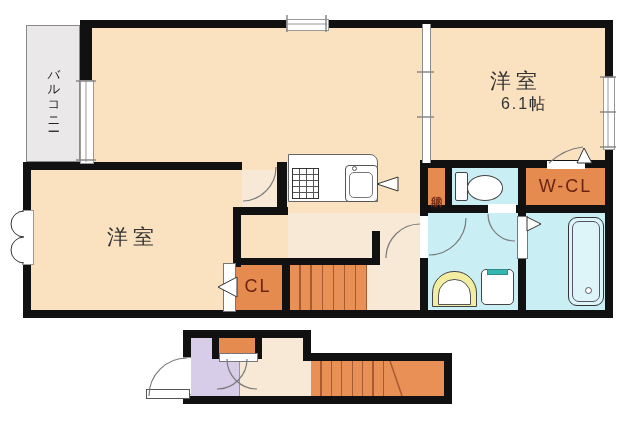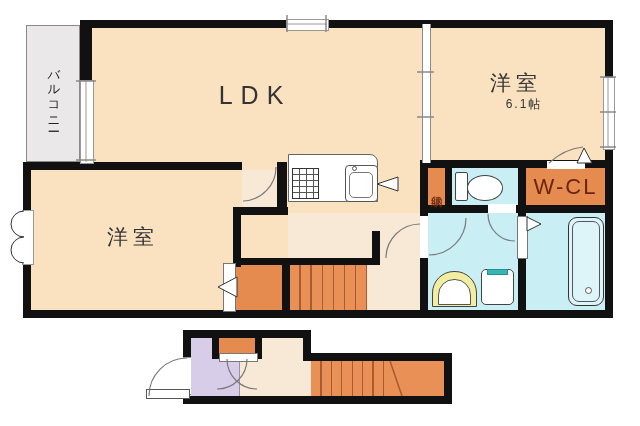--- a/index.html
+++ b/index.html
@@ -142,30 +142,30 @@
         <path d="M 76 160 H 96"></path>
       <path d="M 417 72 H 434"></path>
         <path d="M 417 117 H 434"></path>
     </g>
     <path d="M 390 361 L 402 396" stroke="#A85A32" stroke-width="1.5" fill="none"></path>
   </svg>
 
   <div class="lbl vtext" style="left:26px;top:25px;width:54px;height:137px;font-size:12.5px;color:#222;">バルコニー</div>
 
   <div class="lbl" style="left:160px;top:66px;width:190px;height:60px;">
-    <span style="font-size:25px;letter-spacing:8px;">LDK</span>
   </div>
 
   <div class="lbl" style="left:436px;top:60px;width:160px;height:62px;">
     <span style="font-size:21px;letter-spacing:5px;">洋室</span>
-    <span style="font-size:12px;letter-spacing:2px;margin-left:16px;">6.1帖</span>
+    <span style="font-size:16px;letter-spacing:2px;margin-left:16px;">6.1帖</span>
   </div>
 
   <div class="lbl" style="left:48px;top:206px;width:170px;height:62px;">
     <span style="font-size:21px;letter-spacing:5px;">洋室</span>
   </div>
 
   <div class="lbl vtext" style="left:428px;top:166px;width:17px;height:41px;font-size:11.5px;color:var(--closet-text);letter-spacing:0;">収納</div>
 
-  <div class="lbl" style="left:526px;top:168px;width:79px;height:37px;font-size:22px;letter-spacing:2px;color:var(--closet-text);">W-CL</div>
+  <div class="lbl" style="left:526px;top:168px;width:79px;height:37px;font-size:18px;letter-spacing:2px;color:var(--closet-text);">W-CL</div>
 
+  <div class="lbl" style="left:234px;top:263px;width:48px;height:47px;font-size:18px;letter-spacing:2px;color:var(--closet-text);">CL</div>
 
 </div>
 
 </body></html>

